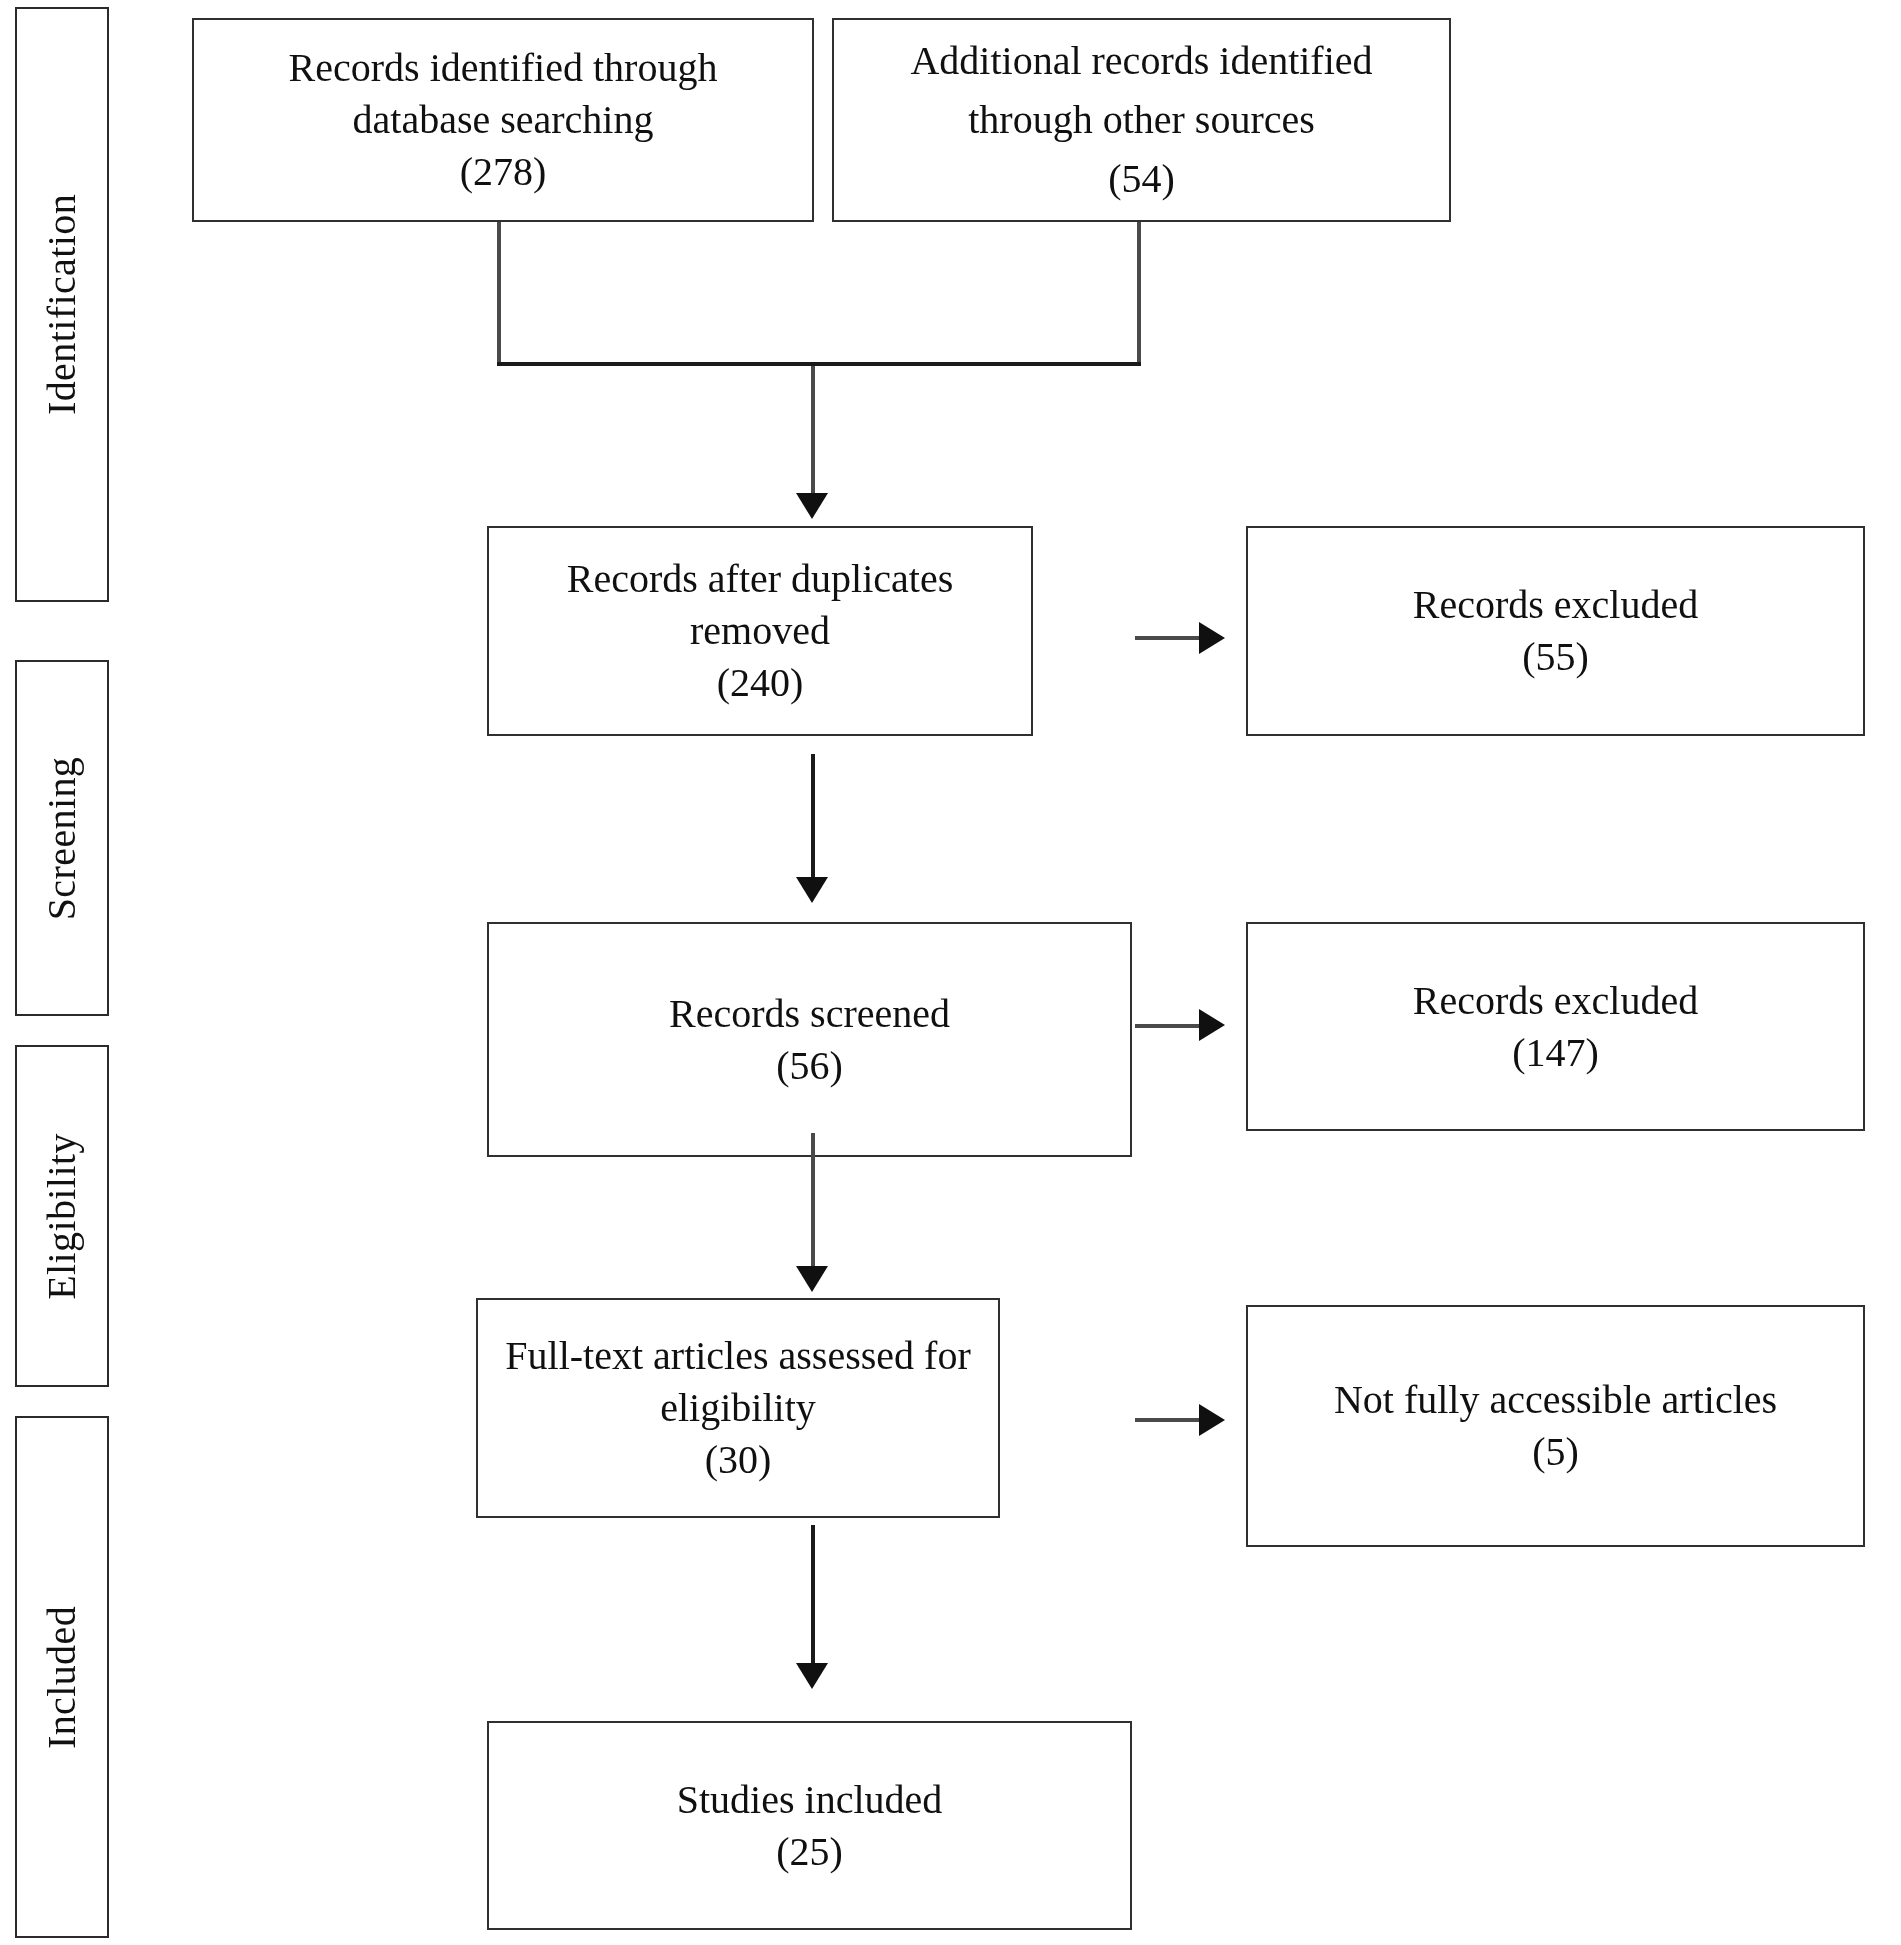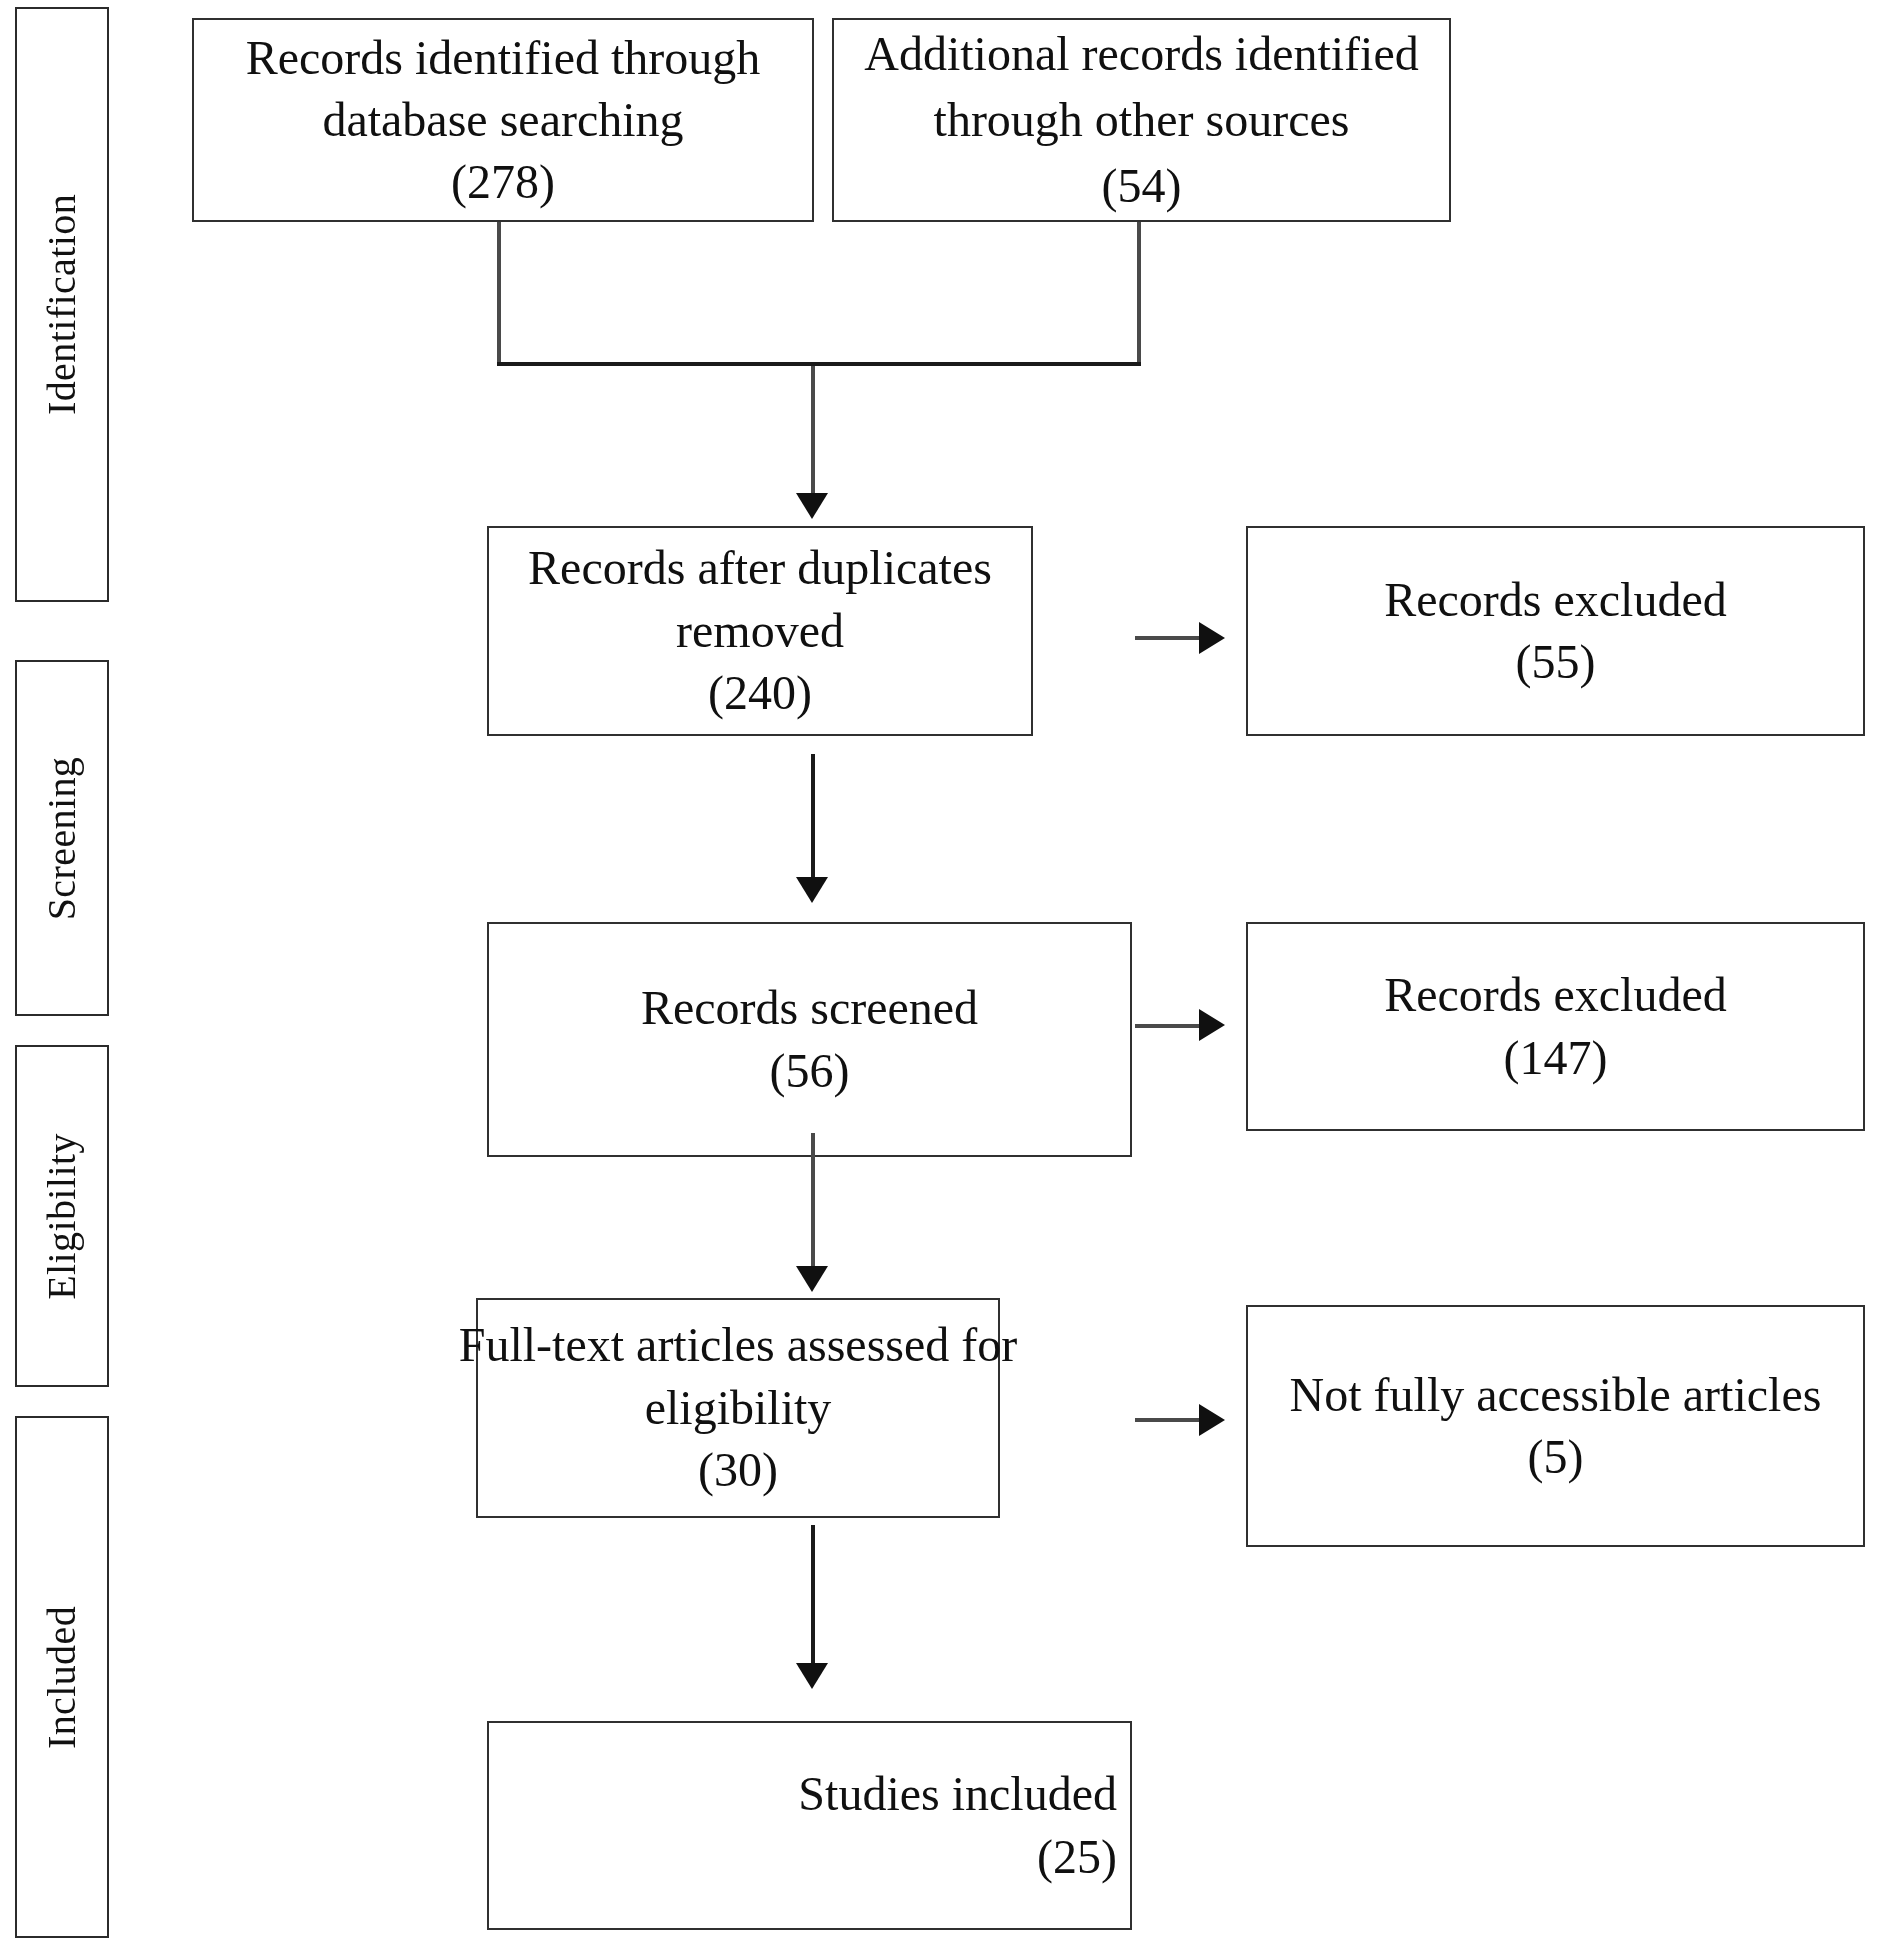--- a/index.html
+++ b/index.html
@@ -39,23 +39,23 @@
     position: absolute;
     background: #ffffff;
     border: 2.9px solid #303030;
     box-sizing: border-box;
     display: flex;
     flex-direction: column;
     align-items: center;
     justify-content: center;
     text-align: center;
     color: #101010;
-    font-size: 48px;
+    font-size: 40px;
     line-height: 1.30;
-    padding: 3px 13px;
+    padding: 15px 13px;
   }
   .flow-box .ln {
     display: block;
     white-space: nowrap;
   }
 
   
   .vline {
     position: absolute;
     background: #4a4a4a;
@@ -169,19 +169,19 @@
   <div class="arrow-right" style="left:1199px; top:1404px;"></div>
 
   <div class="flow-box" style="left:1246px; top:1305px; width:619px; height:242px;">
     <span class="ln">Not fully accessible articles</span>
     <span class="ln">(5)</span>
   </div>
 
   <div class="vline vline-dark" style="left:811px; top:1525px; height:141px;"></div>
   <div class="arrow-down" style="left:796px; top:1663px;"></div>
 
-  <div class="flow-box" style="left:487px; top:1721px; width:645px; height:209px;align-items:flex-end;">
+  <div class="flow-box" style="left:487px; top:1721px; width:645px; height:209px;">
     <span class="ln">Studies included</span>
     <span class="ln">(25)</span>
   </div>
 
 </div>
 
 
 </body></html>

